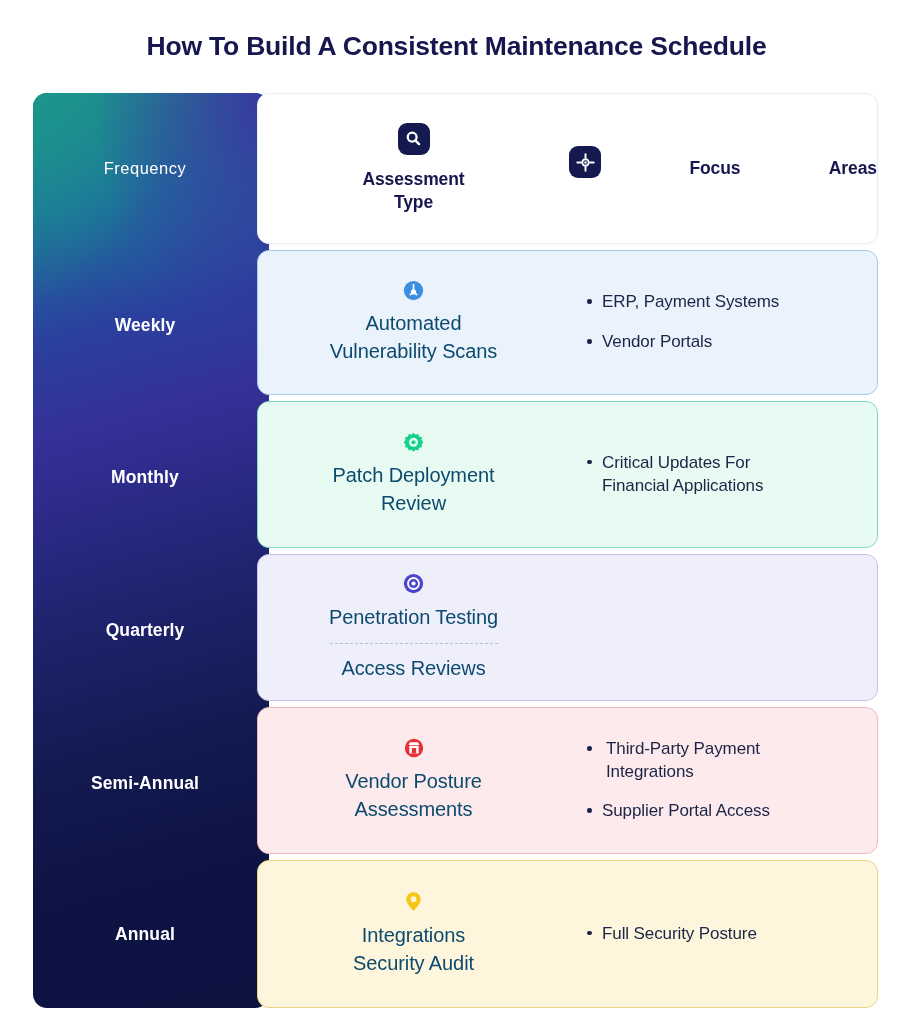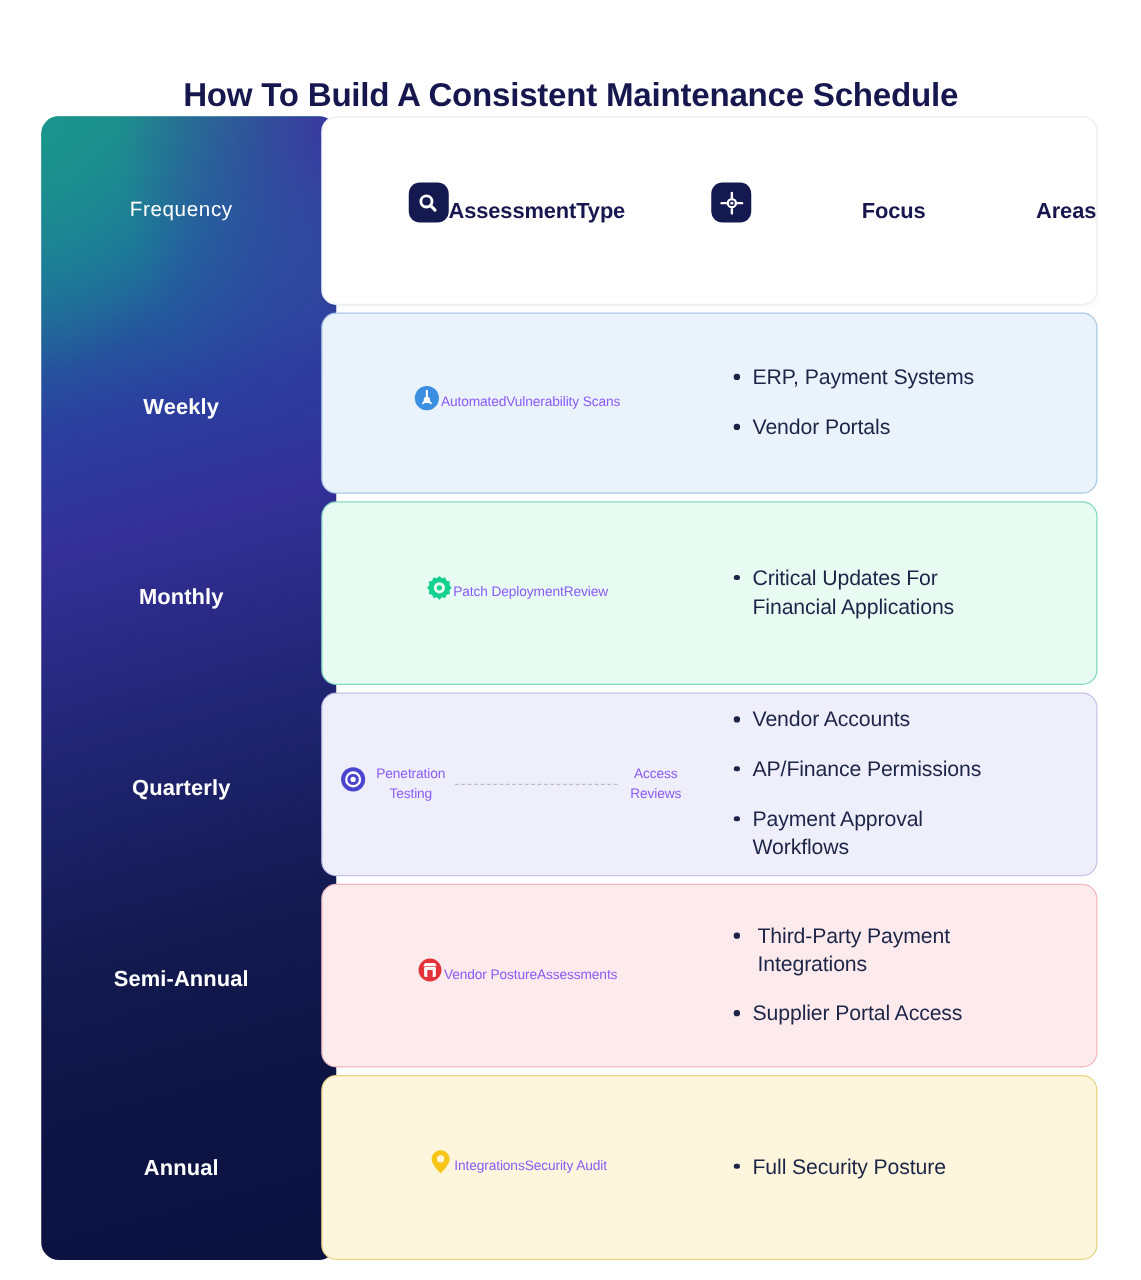--- a/index.html
+++ b/index.html
@@ -24,21 +24,20 @@
     position: absolute;
     left: 0;
     top: 31px;
     width: 913px;
     text-align: center;
     font-size: 26.5px;
     font-weight: bold;
     letter-spacing: -0.2px;
     color: #16174e;
     font-family: "Liberation Sans", sans-serif;
-    margin-top: 30px;
   }
 
   
   #table {
     position: absolute;
     left: 33px;
     top: 93px;
     width: 845px;
     height: 915px;
   }
@@ -109,21 +108,21 @@
     position: relative;
     width: 100%;
     height: 100%;
     display: flex;
     align-items: center;
   }
 
   .col-type {
     width: 311px;
     display: flex;
-    flex-direction: row;
+    flex-direction: column;
     align-items: center;
     justify-content: center;
     text-align: center;
     padding: 0 14px;
   }
 
   .col-focus {
     flex: 1;
     display: flex;
     flex-direction: row;
@@ -160,22 +159,22 @@
   .row-icon {
     width: 22px;
     height: 22px;
     display: flex;
     align-items: center;
     justify-content: center;
     margin-bottom: 9px;
   }
 
   .type-text {
-    font-size: 11px;
-    color: #8b5cf6;
+    font-size: 20px;
+    color: #0c4a6e;
     line-height: 1.38;
     letter-spacing: -0.1px;
   }
 
   .divider {
     width: 168px;
     height: 0;
     border-top: 1.5px dashed #b9bdd4;
     margin: 11px 0 11px 0;
   }
@@ -304,27 +303,20 @@
             <svg width="21" height="21" viewBox="0 0 24 24">
               <circle cx="12" cy="12" r="11" fill="#4B44CF"></circle>
               <circle cx="12" cy="12" r="6.3" fill="none" stroke="#ffffff" stroke-width="2.1"></circle>
               <circle cx="12" cy="12" r="2.4" fill="#ffffff"></circle>
             </svg>
           </div>
           <div class="type-text">Penetration Testing</div>
           <div class="divider"></div>
           <div class="type-text">Access Reviews</div>
         </div>
-        <div class="col-focus">
-          <ul class="bullets">
-            <li>Vendor Accounts</li>
-            <li>AP/Finance Permissions</li>
-            <li style="max-width:180px;">Payment Approval Workflows</li>
-          </ul>
-        </div>
       </div>
     </div>
 
     <div class="card" style="top:614px;height:147px;background:#FCEAEC;border-color:#EFB9BF;">
       <div class="card-inner">
         <div class="col-type">
           <div class="row-icon">
             <svg width="20" height="20" viewBox="0 0 24 24">
               <circle cx="12" cy="12" r="11" fill="#E53238"></circle>
               <path d="M5.6 8.4 L7.2 5.2 L16.8 5.2 L18.4 8.4 Z" fill="#ffffff"></path>

